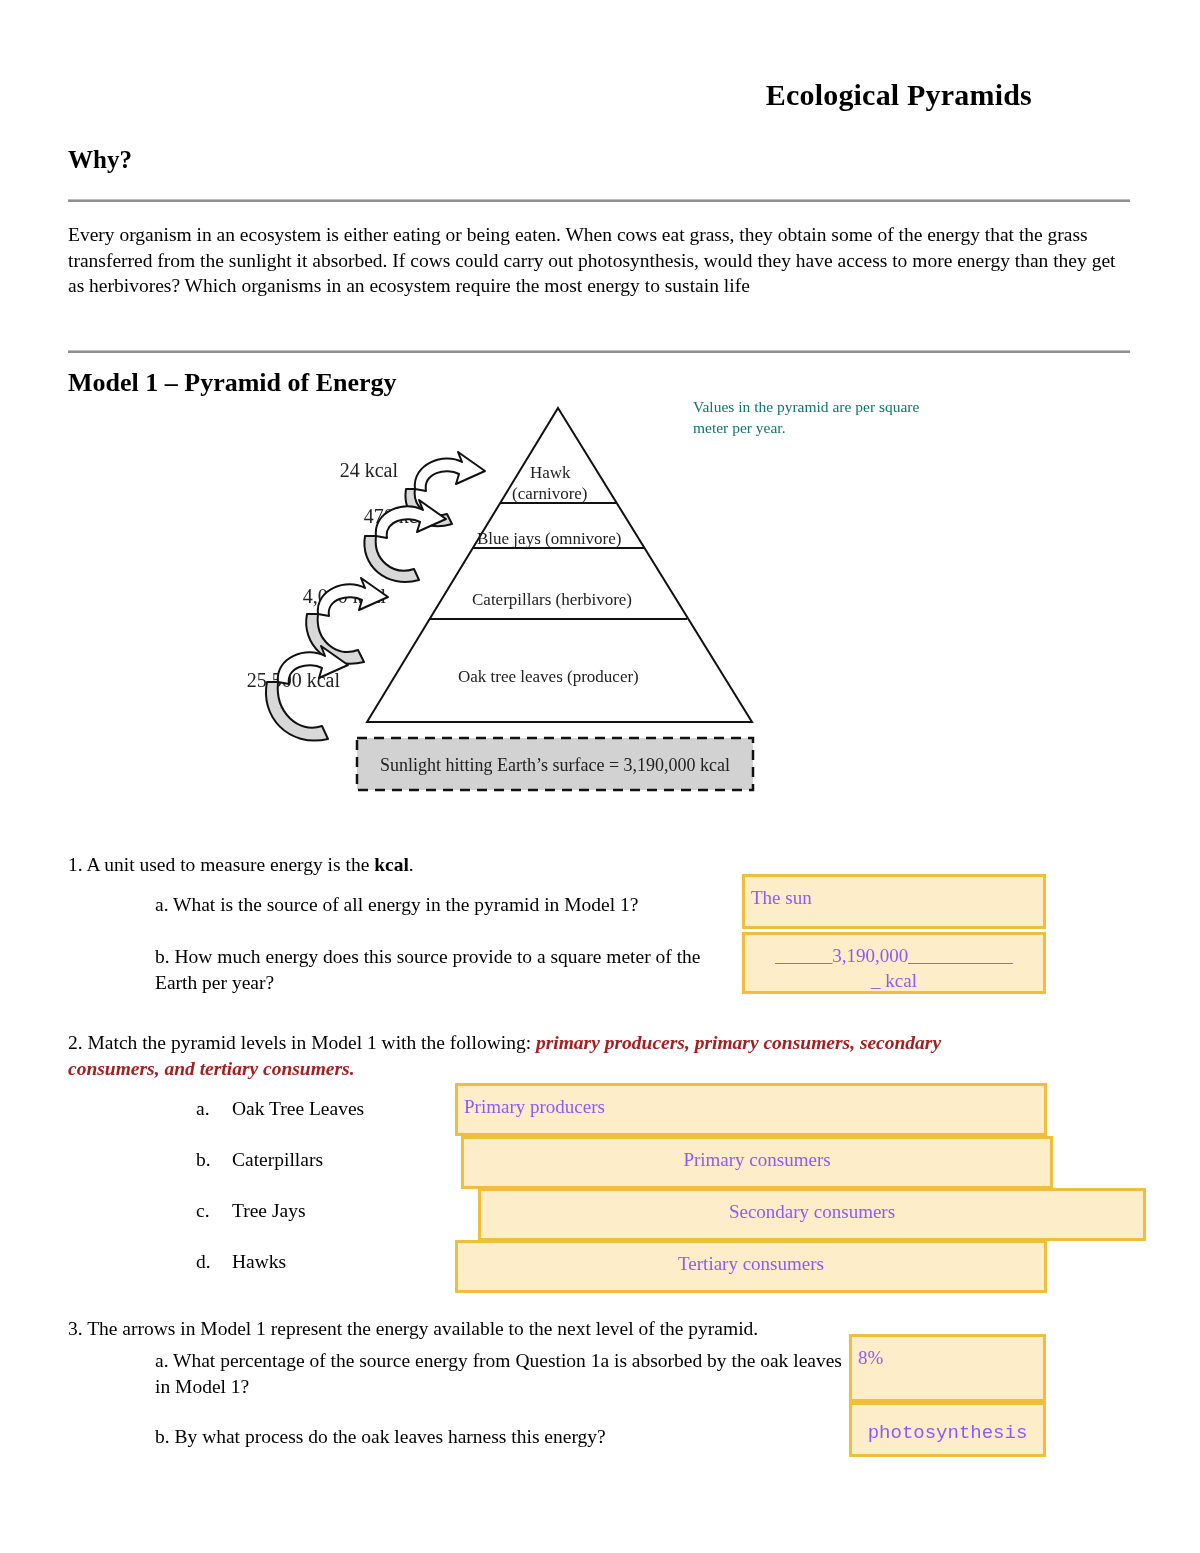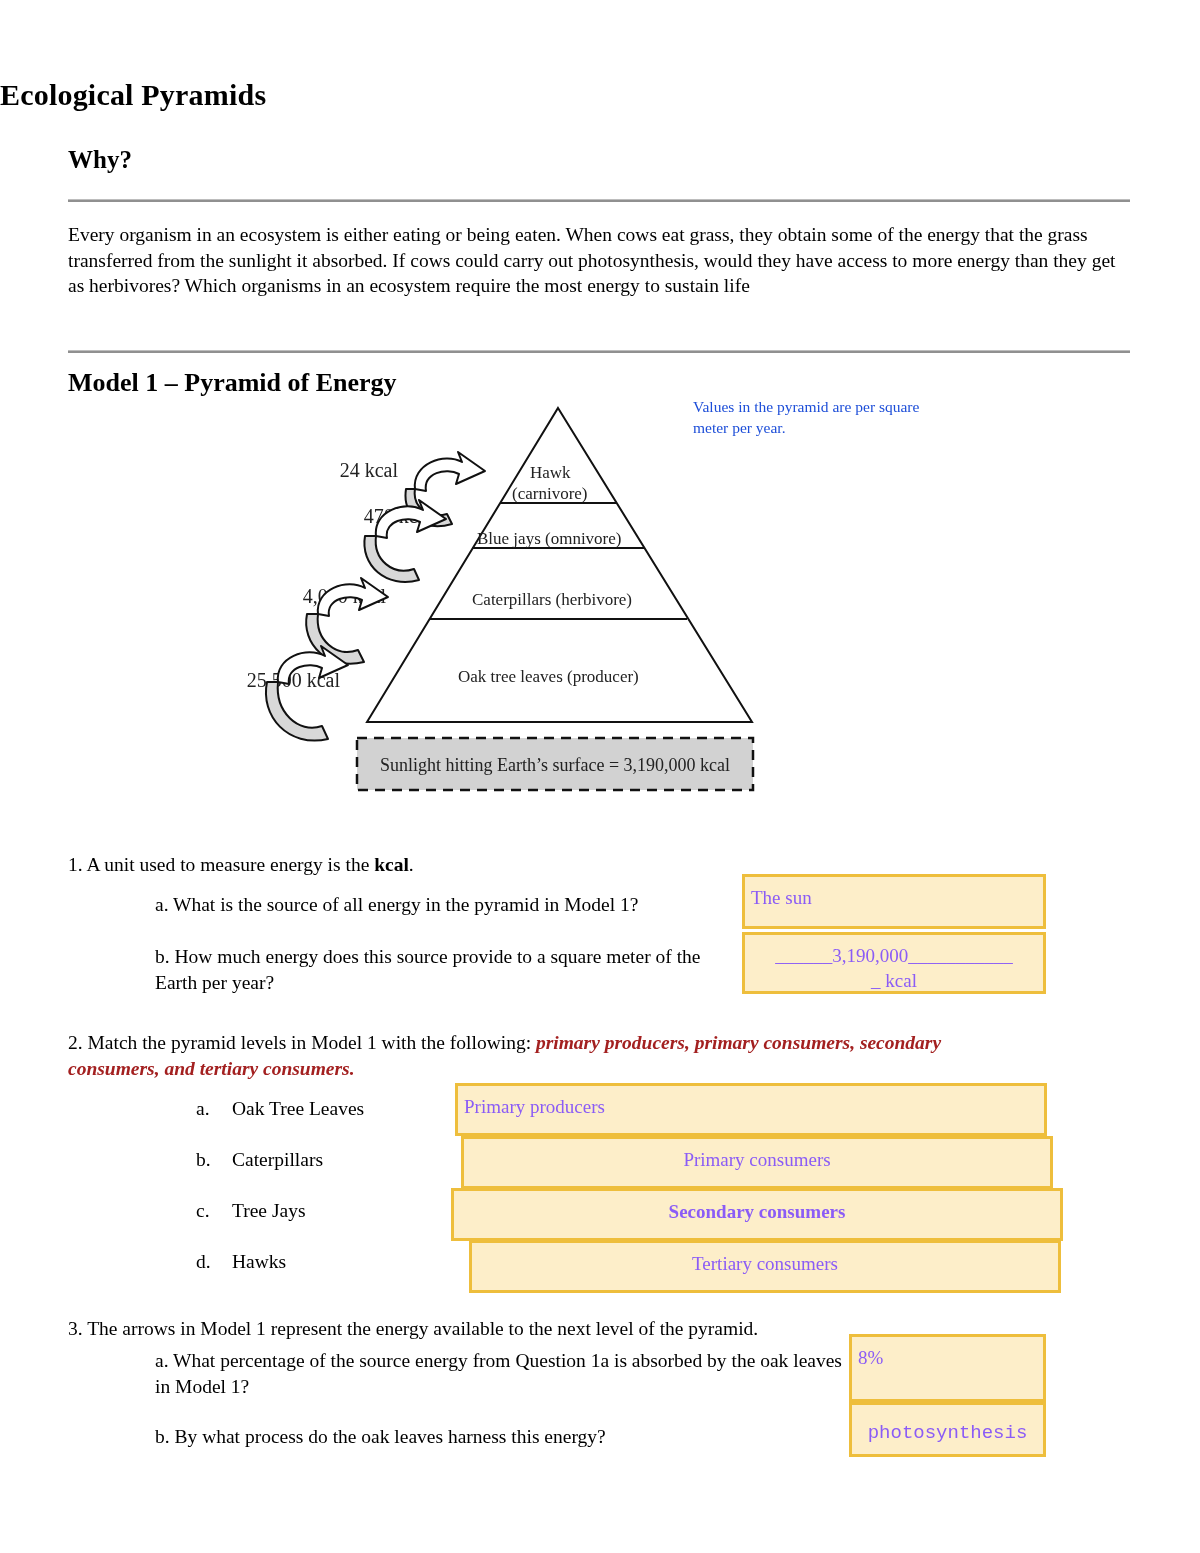--- a/index.html
+++ b/index.html
@@ -16,21 +16,21 @@
     overflow: hidden;
   }
 
   .page { position: relative; width: 1200px; height: 1553px; }
 
   
   .title {
     position: absolute;
     left: 0; top: 78px;
     width: 1032px;
-    text-align: left;
+    text-align: right;
     font-size: 30px;
     font-weight: bold;
     letter-spacing: .2px;
   }
   .subtitle {
     position: absolute;
     left: 0; top: 118px;
     width: 1200px;
     text-align: center;
     font-size: 19px;
@@ -68,21 +68,21 @@
     left: 68px; top: 368px;
     font-size: 26px;
     font-weight: bold;
   }
   .values-note {
     position: absolute;
     left: 693px; top: 396px;
     width: 230px;
     font-size: 15.5px;
     line-height: 21px;
-    color: #1d4ed8;
+    color: #0f766e;
   }
 
   .diagram {
     position: absolute;
     left: 200px; top: 390px;
     width: 620px; height: 420px;
   }
   .diagram svg { display: block; }
 
   
@@ -117,22 +117,22 @@
     color: #8b5cf6;
     padding: 8px 6px;
   }
   .abox.center { text-align: center; }
 
   .ans-1a { left: 742px; top: 874px; width: 304px; height: 55px; }
   .ans-1b { left: 742px; top: 932px; width: 304px; height: 62px; }
 
   .ans-2a { left: 455px; top: 1083px; width: 592px; height: 53px; }
   .ans-2b { left: 461px; top: 1136px; width: 592px; height: 53px; }
-  .ans-2c { left: 451px; top: 1188px; width: 612px; height: 53px; font-weight: bold; }
-  .ans-2d { left: 455px; top: 1240px; width: 592px; height: 53px; margin-left: 14px; }
+  .ans-2c { left: 478px; top: 1188px; width: 668px; height: 53px; }
+  .ans-2d { left: 455px; top: 1240px; width: 592px; height: 53px; }
 
   .ans-3a { left: 849px; top: 1334px; width: 197px; height: 68px; }
   .ans-3b { left: 849px; top: 1402px; width: 197px; height: 55px; font-family: Liberation Mono, monospace; }
   .ans-3b-inner { display: block; padding-top: 8px; }
 </style>
 </head>
 <body>
 
 <div class="page">
 

